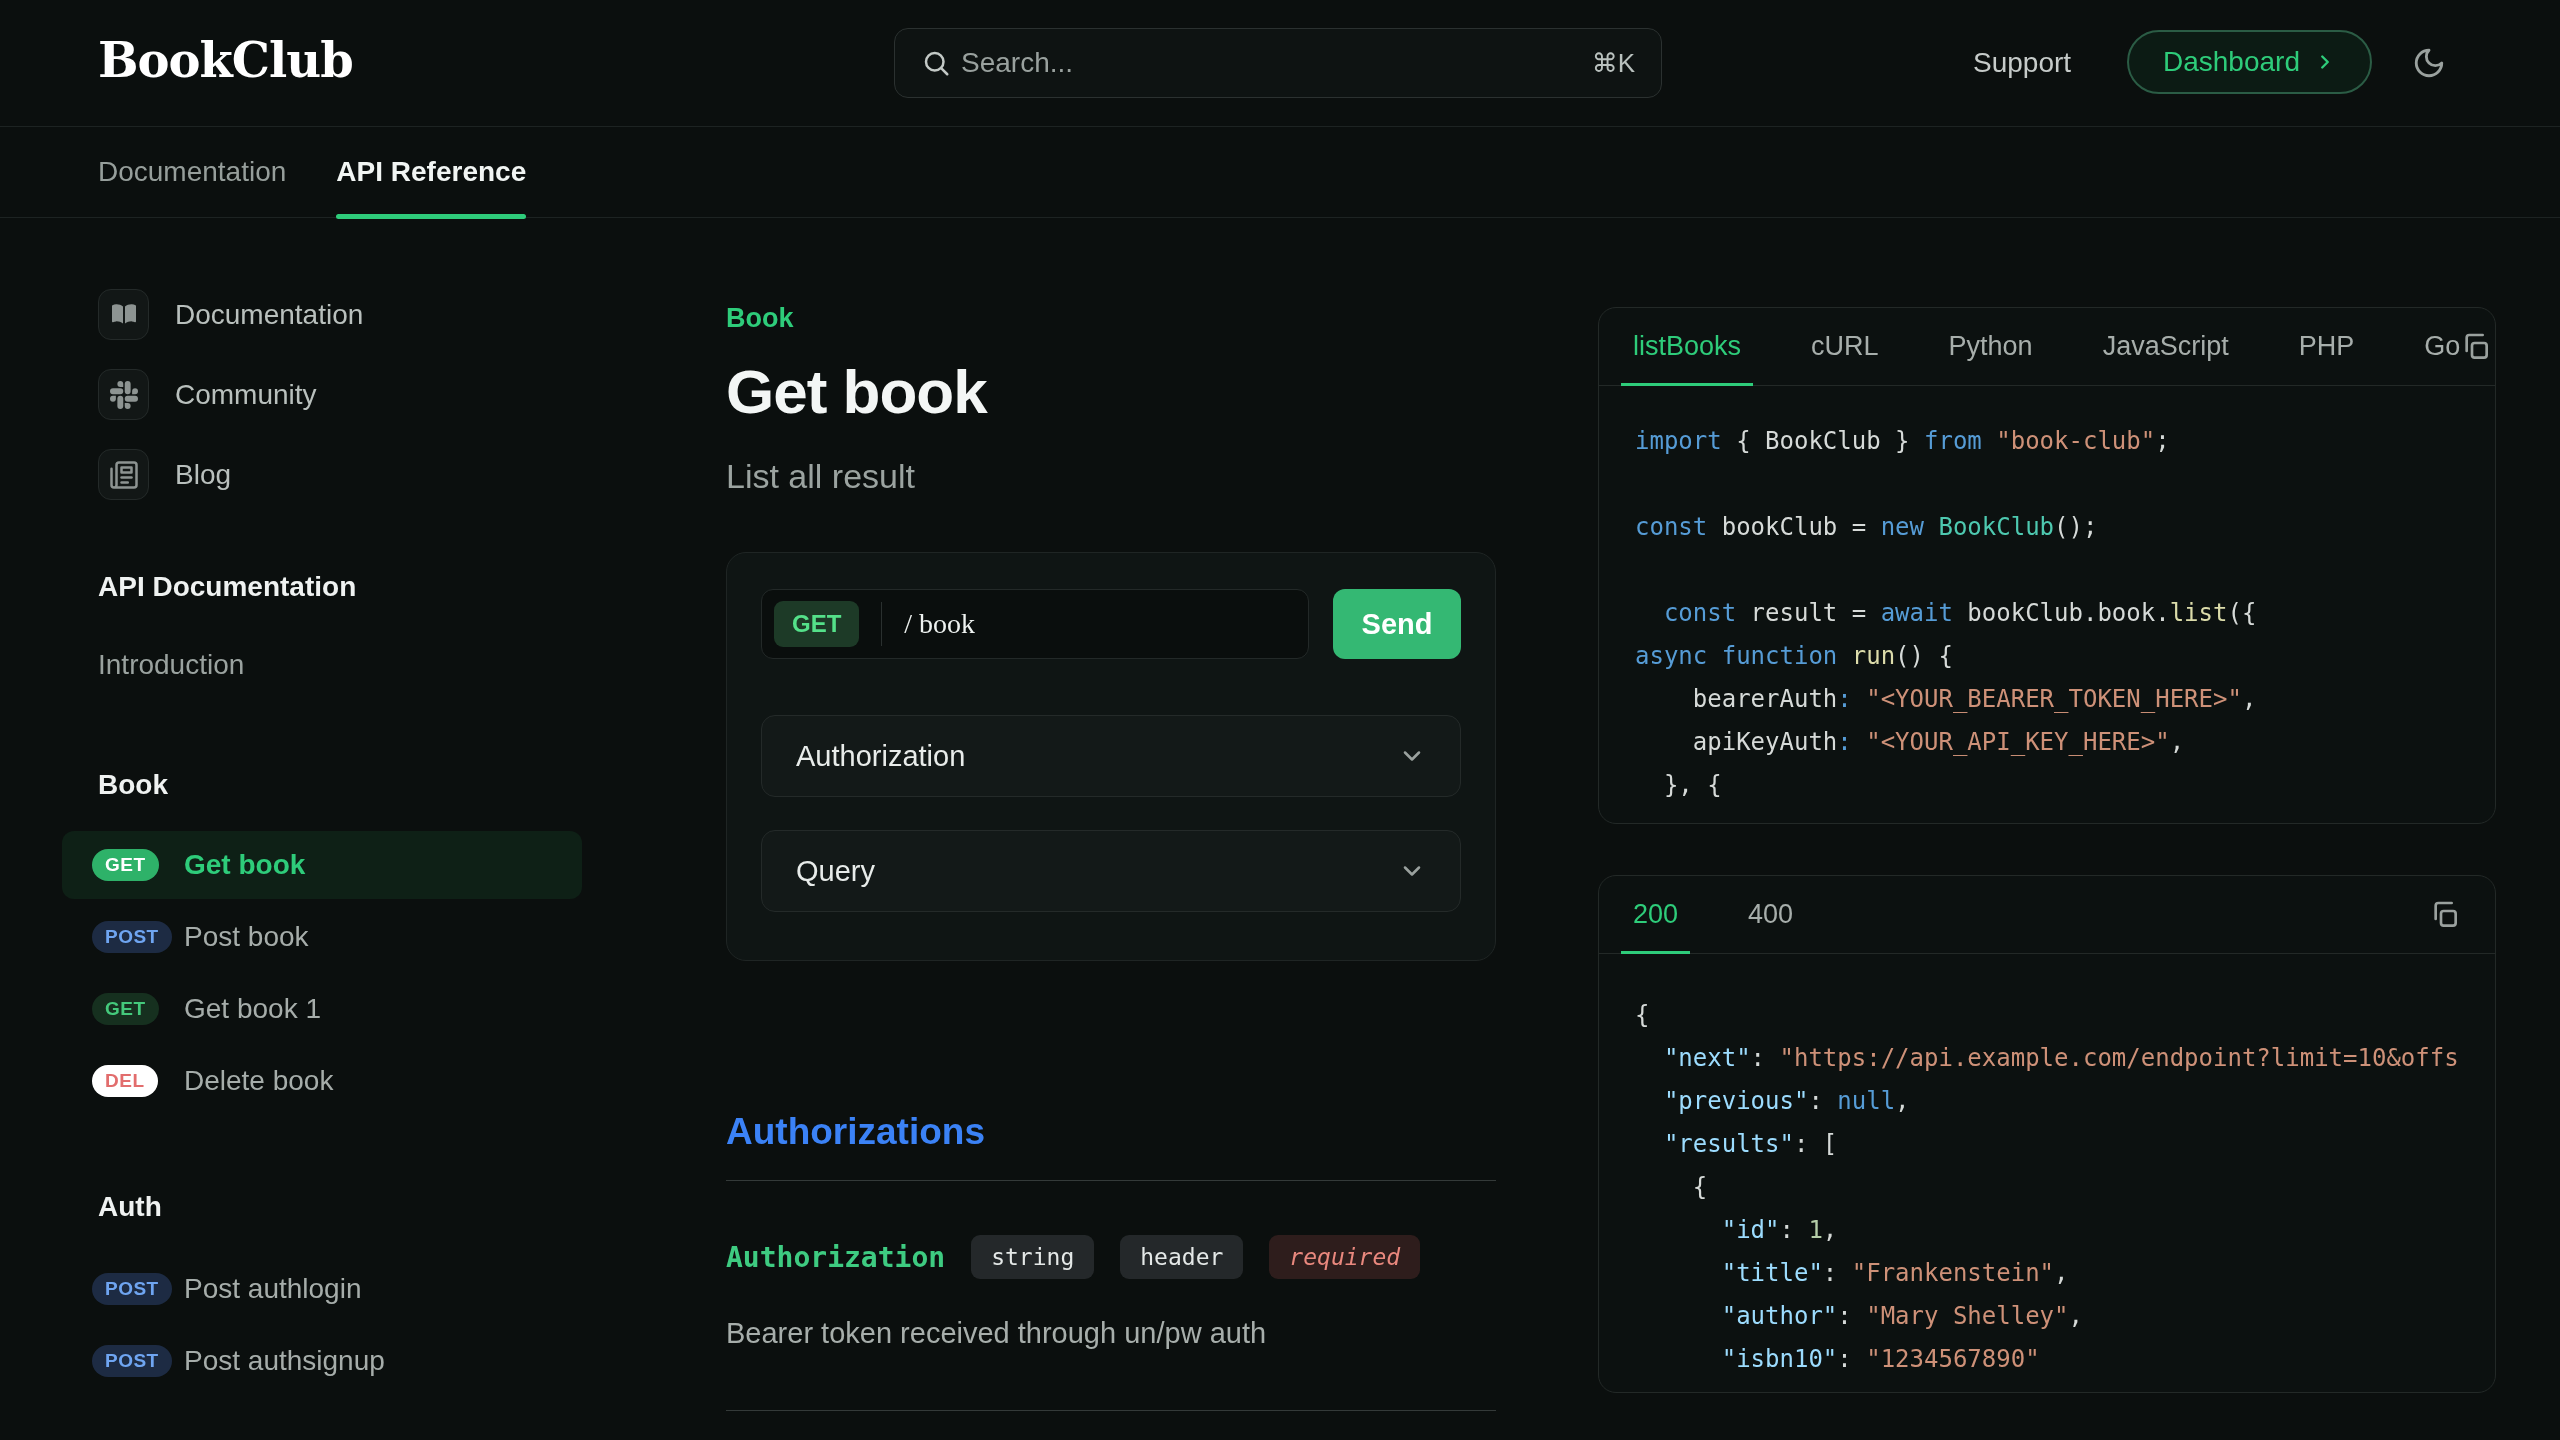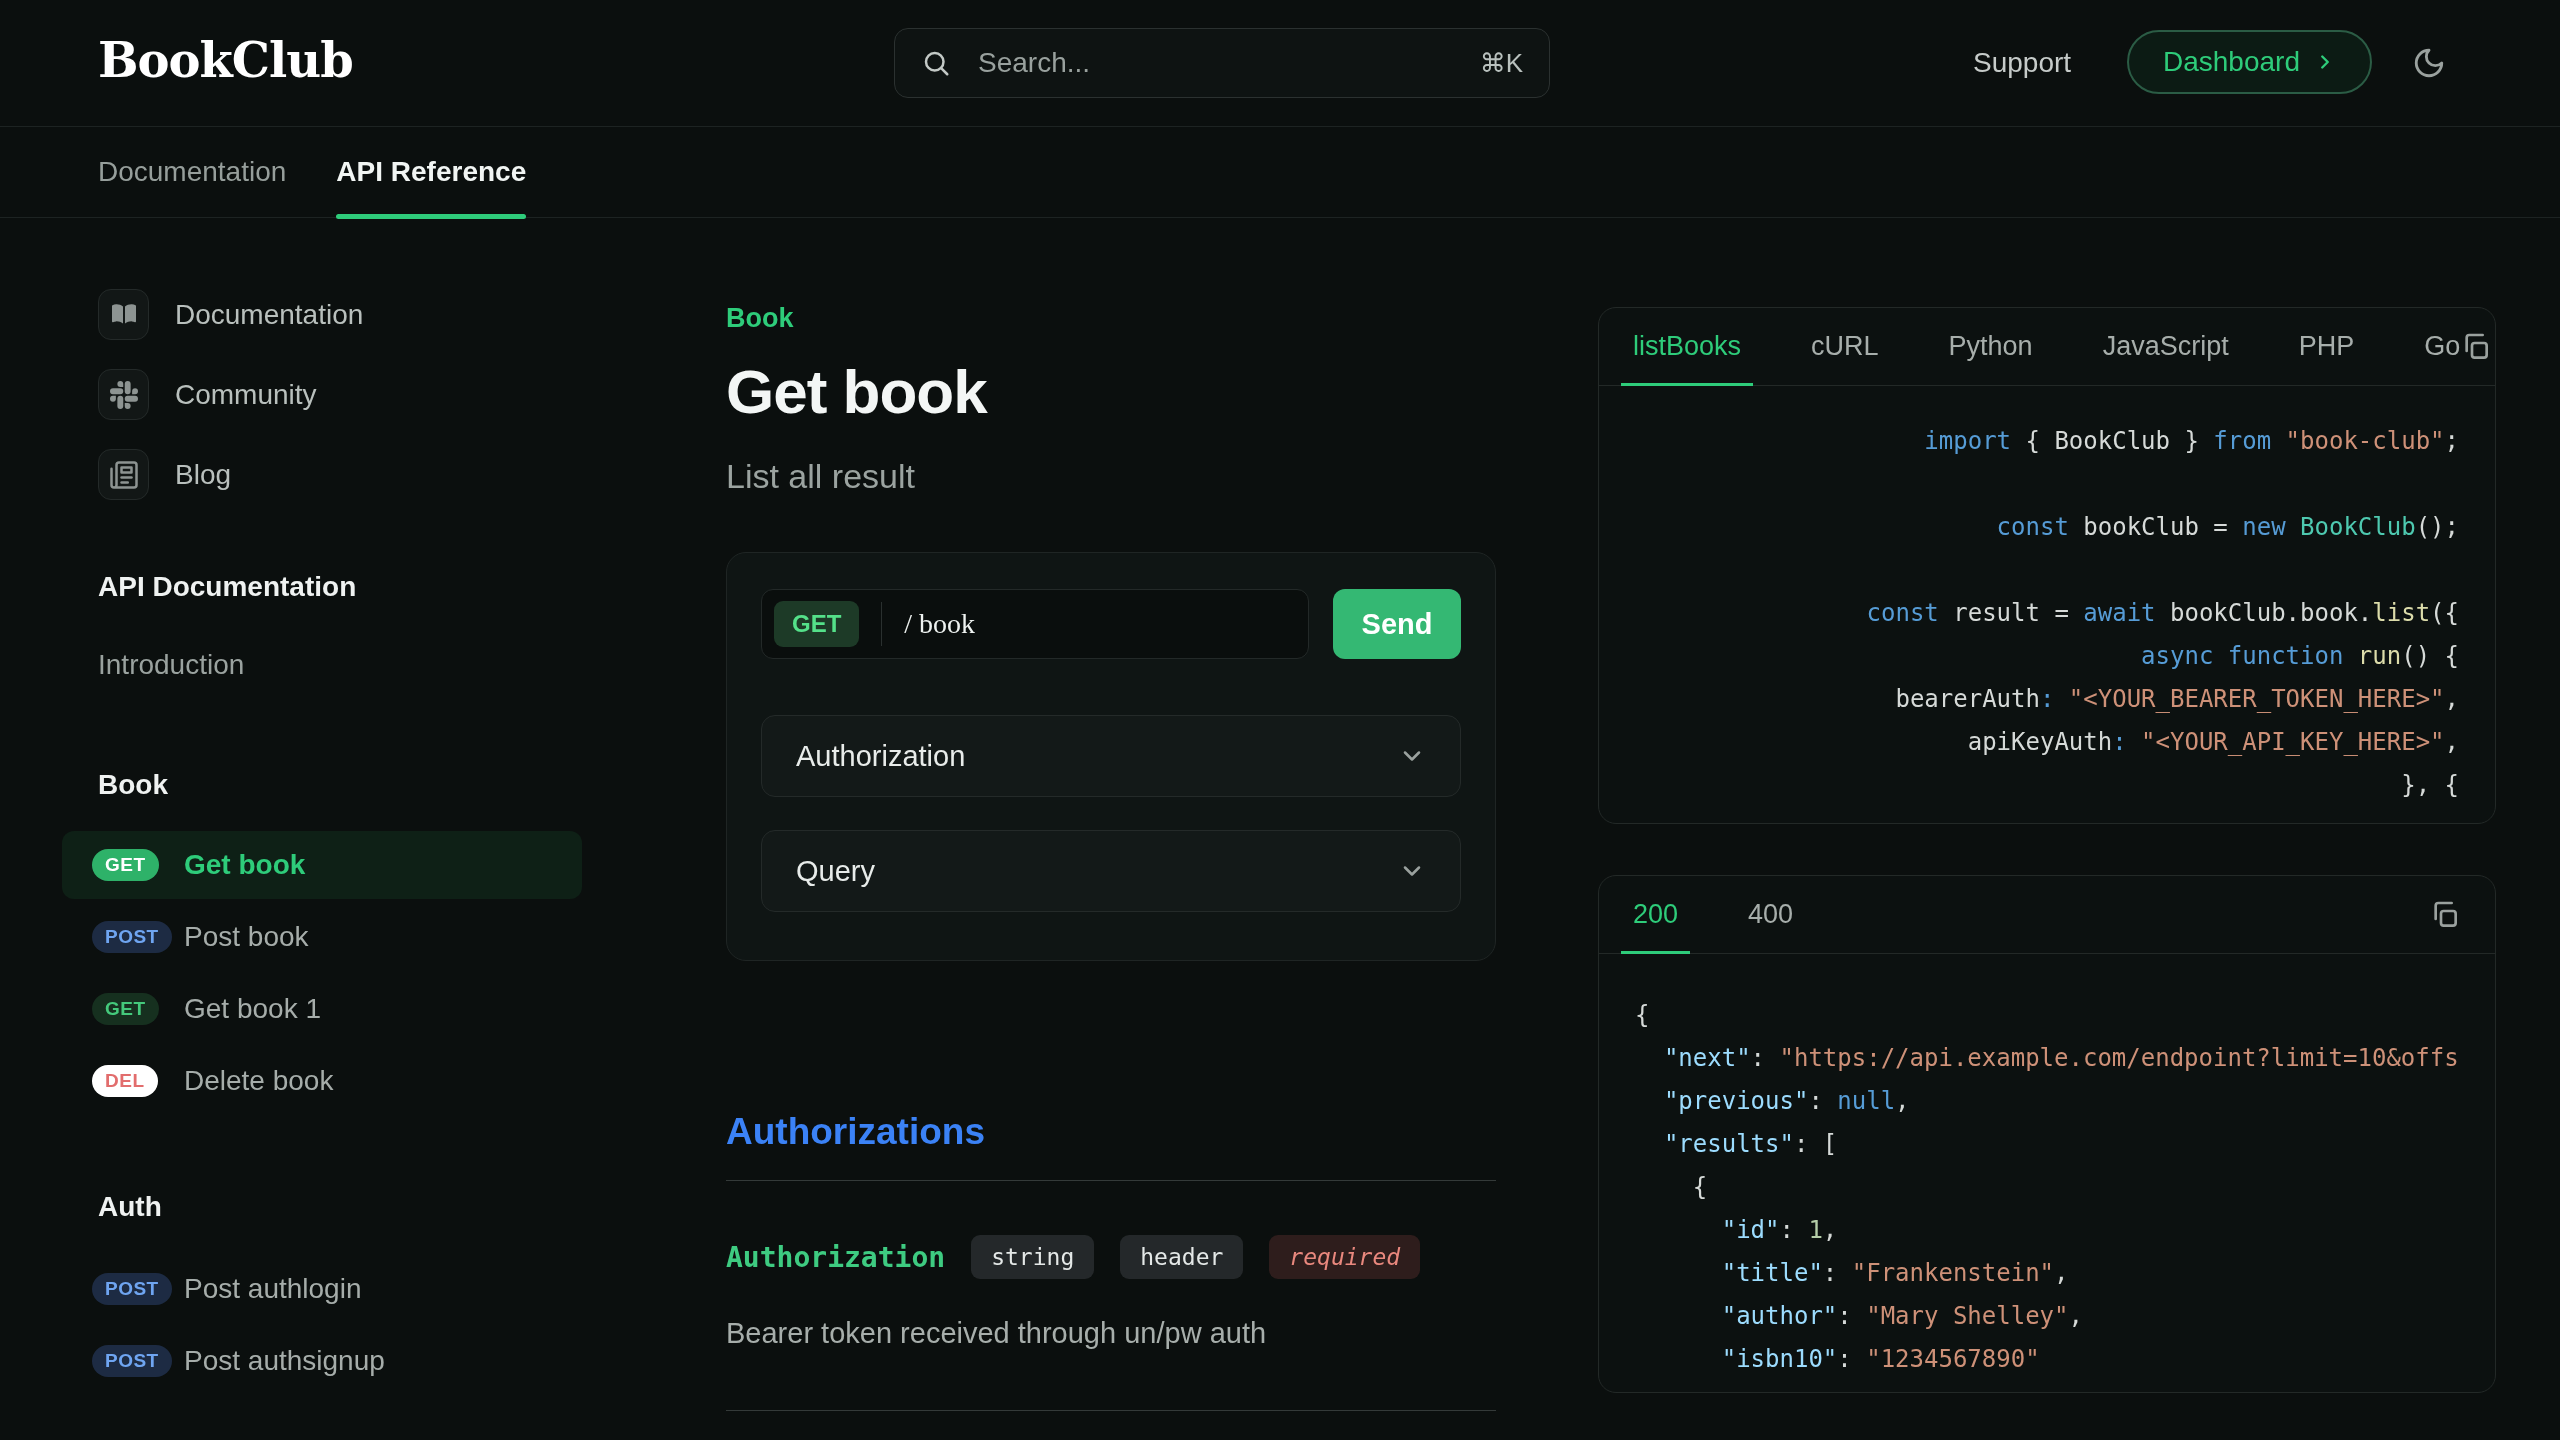--- a/index.html
+++ b/index.html
@@ -9,21 +9,21 @@
     font-family:"Liberation Sans", sans-serif;
     color:#e8ecea;
     position:relative;
     overflow:hidden;
   }
   svg { display:block; }
 
   
   .header { position:absolute; top:0; left:0; width:2560px; height:127px; border-bottom:1px solid #1d2322; }
   .logo { position:absolute; left:98px; top:32px; font-family:"DejaVu Serif", serif; font-weight:700; font-size:48px; color:#ffffff; letter-spacing:-1px; }
-  .search { position:absolute; left:894px; top:28px; width:656px; height:70px; background:#0e1312; border:1px solid #2b3130; border-radius:14px; display:flex; align-items:center; padding:0 26px; gap:27px; cursor:text; }
+  .search { position:absolute; left:894px; top:28px; width:768px; height:70px; background:#0e1312; border:1px solid #2b3130; border-radius:14px; display:flex; align-items:center; padding:0 26px; gap:10px; cursor:text; }
   .search .ph { flex:1; font-size:28px; color:#99a19e; }
   .search .kbd { font-size:26px; color:#b9c1be; }
   .support { position:absolute; left:1973px; top:47px; font-size:28px; color:#c6cbc9; cursor:pointer; }
   .dashboard { position:absolute; left:2127px; top:30px; height:64px; padding:0 34px; border:2px solid #2b5c45; background:#0c1b14; border-radius:34px; display:flex; align-items:center; gap:14px; color:#2ecc7a; font-size:28px; font-weight:500; cursor:pointer; }
   .moon { position:absolute; left:2412px; top:46px; cursor:pointer; }
 
   
   .navrow { position:absolute; top:127px; left:0; width:2560px; height:91px; border-bottom:1px solid #1d2322; display:flex; padding-left:98px; gap:50px; }
   .navtab { position:relative; display:flex; align-items:center; font-size:28px; color:#969e9b; cursor:pointer; }
   .navtab.active { color:#f1f5f3; font-weight:700; }
@@ -74,21 +74,21 @@
   .param-name { font-family:"DejaVu Sans Mono", monospace; font-size:28px; font-weight:700; color:#3ecb81; }
   .badge { font-family:"DejaVu Sans Mono", monospace; font-size:23px; height:44px; display:flex; align-items:center; padding:0 20px; border-radius:9px; }
   .badge.neutral { background:#24282a; color:#e4e8e7; }
   .badge.required { background:#2e1d1c; color:#e9887e;font-style:italic; }
   .param-desc { margin-top:38px; font-size:29px; color:#a7aeab; }
   .divider.last { margin-top:60px; }
 
   
   .right { position:absolute; left:1598px; top:218px; width:898px; }
   .panel { background:#0c1110; border:1px solid #232927; border-radius:18px; overflow:hidden; }
-  .panel.code { margin-top:89px; height:517px;text-align:right; }
+  .panel.code { margin-top:89px; height:517px; }
   .panel.resp { margin-top:51px; height:518px; }
   .panel-tabs { height:78px; border-bottom:1px solid #232927; display:flex; align-items:center; padding:0 34px; }
   .tabs-wrap { display:flex; align-items:stretch; height:100%; gap:70px; }
   .ptab { position:relative; display:flex; align-items:center; font-size:27px; color:#a7aeab; cursor:pointer; }
   .ptab.active { color:#2ecc7a; }
   .ptab.active::after { content:""; position:absolute; left:-12px; right:-12px; bottom:-1px; height:3px; background:#2ecc7a; }
   .copy-btn { margin-left:auto; cursor:pointer; }
   .code-body { padding:34px 36px 20px; font-family:"DejaVu Sans Mono", monospace; font-size:24px; }
   .resp .code-body { padding-top:40px; }
   .code-line { height:43px; line-height:43px; white-space:pre; overflow:hidden; }

